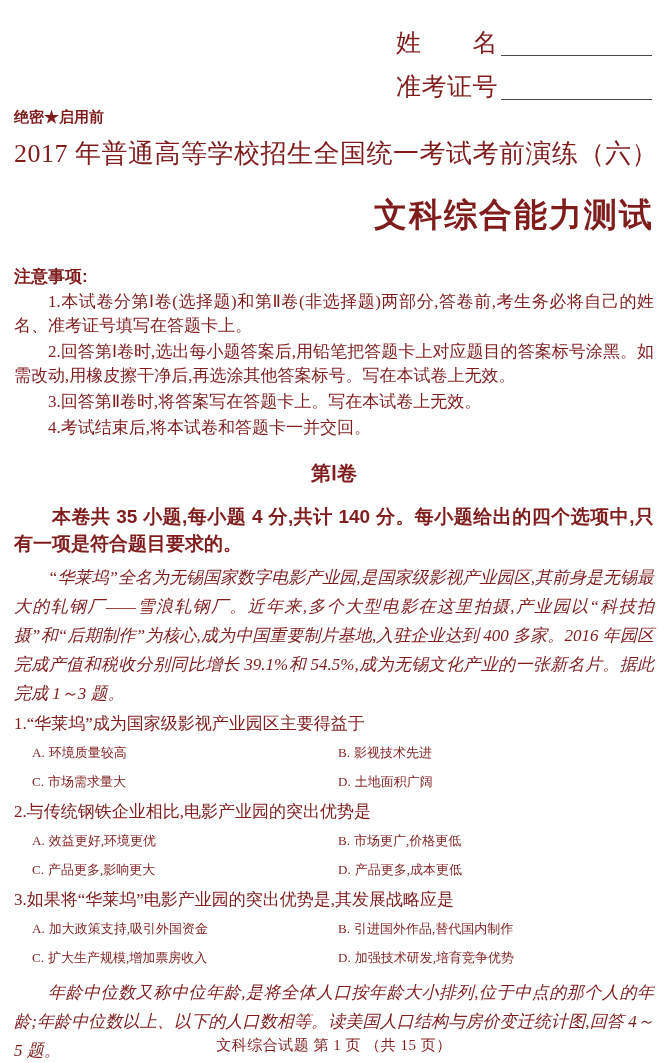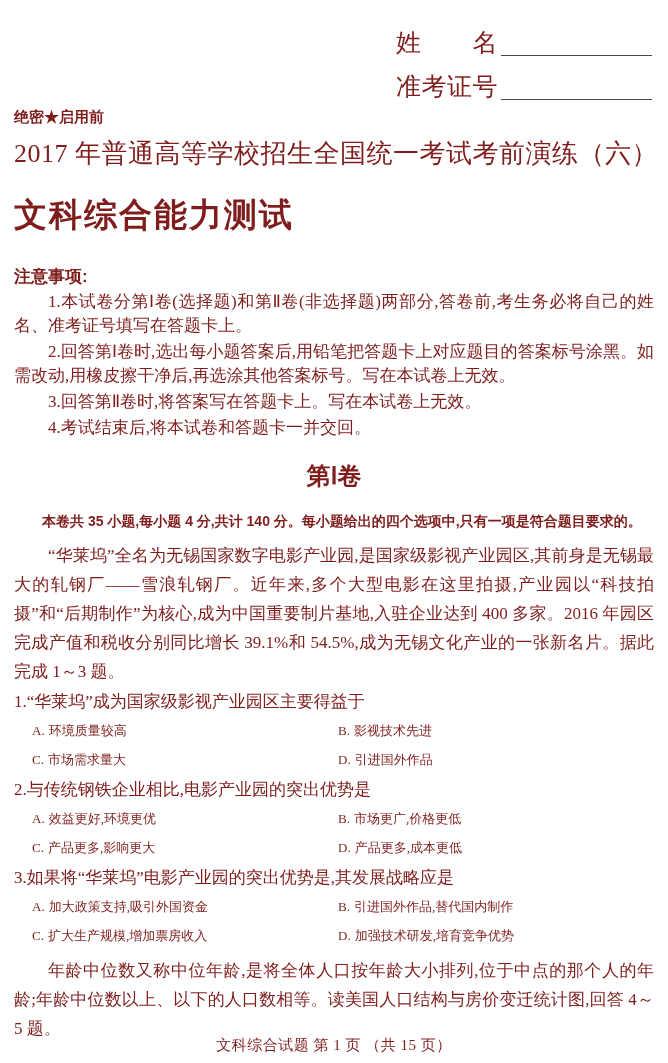--- a/index.html
+++ b/index.html
@@ -34,21 +34,21 @@
     font-weight: normal;
     text-align: center;
     margin: 9px 0 0 0;
     letter-spacing: 0.5px;
     white-space: nowrap;
   }
   .paper-title {
     font-family: "Liberation Sans", sans-serif;
     font-size: 33px;
     font-weight: bold;
-    text-align: left;
+    text-align: right;
     letter-spacing: 2px;
     margin: 22px 0 0 0;
   }
 
   
   .notices-heading {
     font-family: "Liberation Sans", sans-serif;
     font-weight: bold;
     font-size: 17px;
     margin-top: 27px;
@@ -56,35 +56,36 @@
   .notice {
     font-size: 17px;
     line-height: 24px;
     margin: 2px 0;
     text-indent: 2em;
     text-align: justify;
   }
 
   
   .volume-heading {
-    font-size: 24px;
+    font-size: 20px;
     font-weight: bold;
     text-align: center;
     margin: 20px 0 16px 0;
   }
   .instructions {
     font-family: "Liberation Sans", sans-serif;
     font-weight: bold;
-    font-size: 14px;
+    font-size: 19px;
     line-height: 27px;
     text-indent: 2em;
     text-align: justify;
     margin: 0 0 4px 0;
   }
   .passage {
+    font-style: italic;
     font-size: 17px;
     line-height: 29px;
     text-indent: 2em;
     text-align: justify;
     margin: 6px 0 2px 0;
   }
   .question { margin: 0; }
   .question-stem { font-size: 17px; line-height: 28px; margin-top: 2px; }
   .options {
     display: grid;
@@ -136,21 +137,21 @@
   <p class="instructions">本卷共 35 小题,每小题 4 分,共计 140 分。每小题给出的四个选项中,只有一项是符合题目要求的。</p>
 
   <p class="passage">“华莱坞”全名为无锡国家数字电影产业园,是国家级影视产业园区,其前身是无锡最大的轧钢厂——雪浪轧钢厂。近年来,多个大型电影在这里拍摄,产业园以“科技拍摄”和“后期制作”为核心,成为中国重要制片基地,入驻企业达到 400 多家。2016 年园区完成产值和税收分别同比增长 39.1%和 54.5%,成为无锡文化产业的一张新名片。据此完成 1～3 题。</p>
 
   <div class="question">
     <div class="question-stem"><span>1.</span><span>“华莱坞”成为国家级影视产业园区主要得益于</span></div>
     <div class="options">
       <div class="option"><span>A.</span><span class="opt-text">环境质量较高</span></div>
       <div class="option"><span>B.</span><span class="opt-text">影视技术先进</span></div>
       <div class="option"><span>C.</span><span class="opt-text">市场需求量大</span></div>
-      <div class="option"><span>D.</span><span class="opt-text">引进国外作品</span></div>
+      <div class="option"><span>D.</span><span class="opt-text">土地面积广阔</span></div>
     </div>
   </div>
 
   <div class="question">
     <div class="question-stem"><span>2.</span><span>与传统钢铁企业相比,电影产业园的突出优势是</span></div>
     <div class="options">
       <div class="option"><span>A.</span><span class="opt-text">效益更好,环境更优</span></div>
       <div class="option"><span>B.</span><span class="opt-text">市场更广,价格更低</span></div>
       <div class="option"><span>C.</span><span class="opt-text">产品更多,影响更大</span></div>
       <div class="option"><span>D.</span><span class="opt-text">产品更多,成本更低</span></div>

